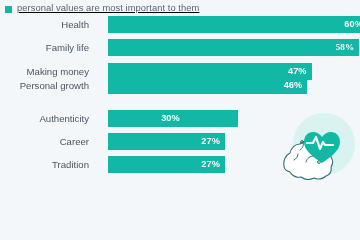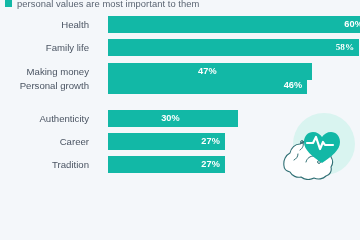--- a/index.html
+++ b/index.html
@@ -21,23 +21,24 @@
     width: 360px;
     height: 180px;
   }
 
   
   .legend-row {
     position: absolute;
     left: 5px;
     top: -1px;
     display: flex;
-    align-items: flex-start;
+    align-items: flex-end;
     gap: 5px;
     height: 14px;
+    text-decoration: underline;
   }
   .legend-swatch {
     width: 7px;
     height: 7px;
     background: #12b8a6;
     flex: 0 0 auto;
     margin-top: 1px;
   }
   .legend-title {
     font-size: 9.4px;
@@ -134,21 +135,21 @@
         <div class="cat-label" style="color: rgb(75, 85, 99);">Family life</div>
         <div class="bar-track">
           <div class="bar-fill" style="width: 251.333px; background: rgb(18, 184, 166);">
             <span class="bar-value" style="color: rgb(255, 255, 255); font-family: Liberation Serif, serif;">58%</span>
           </div>
         </div>
       </div>
       <div class="bar-row" style="top: 48.8px;">
         <div class="cat-label" style="color: rgb(75, 85, 99); padding-left: 18px;">Making money</div>
         <div class="bar-track">
-          <div class="bar-fill" style="width: 203.667px; background: rgb(18, 184, 166); justify-content: center;">
+          <div class="bar-fill" style="width: 203.667px; background: rgb(18, 184, 166);">
             <span class="bar-value" style="color: rgb(255, 255, 255);">47%</span>
           </div>
         </div>
       </div>
       <div class="bar-row" style="top: 63px;">
         <div class="cat-label" style="color: rgb(75, 85, 99);">Personal growth</div>
         <div class="bar-track">
           <div class="bar-fill" style="width: 199.333px; background: rgb(18, 184, 166);">
             <span class="bar-value" style="color: rgb(255, 255, 255);">46%</span>
           </div>

